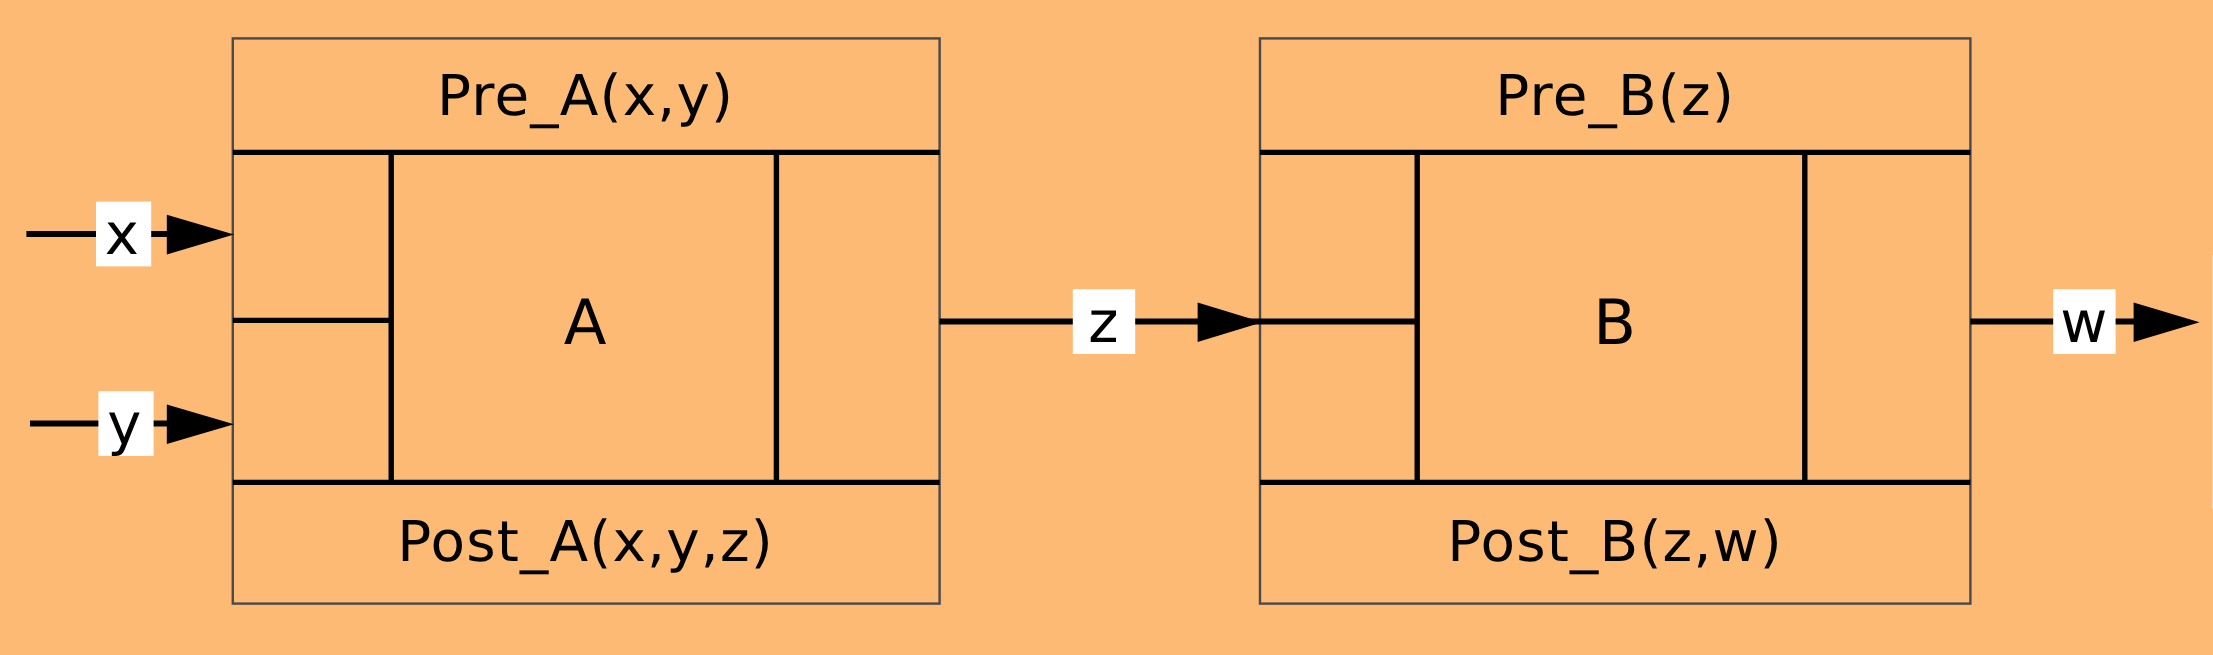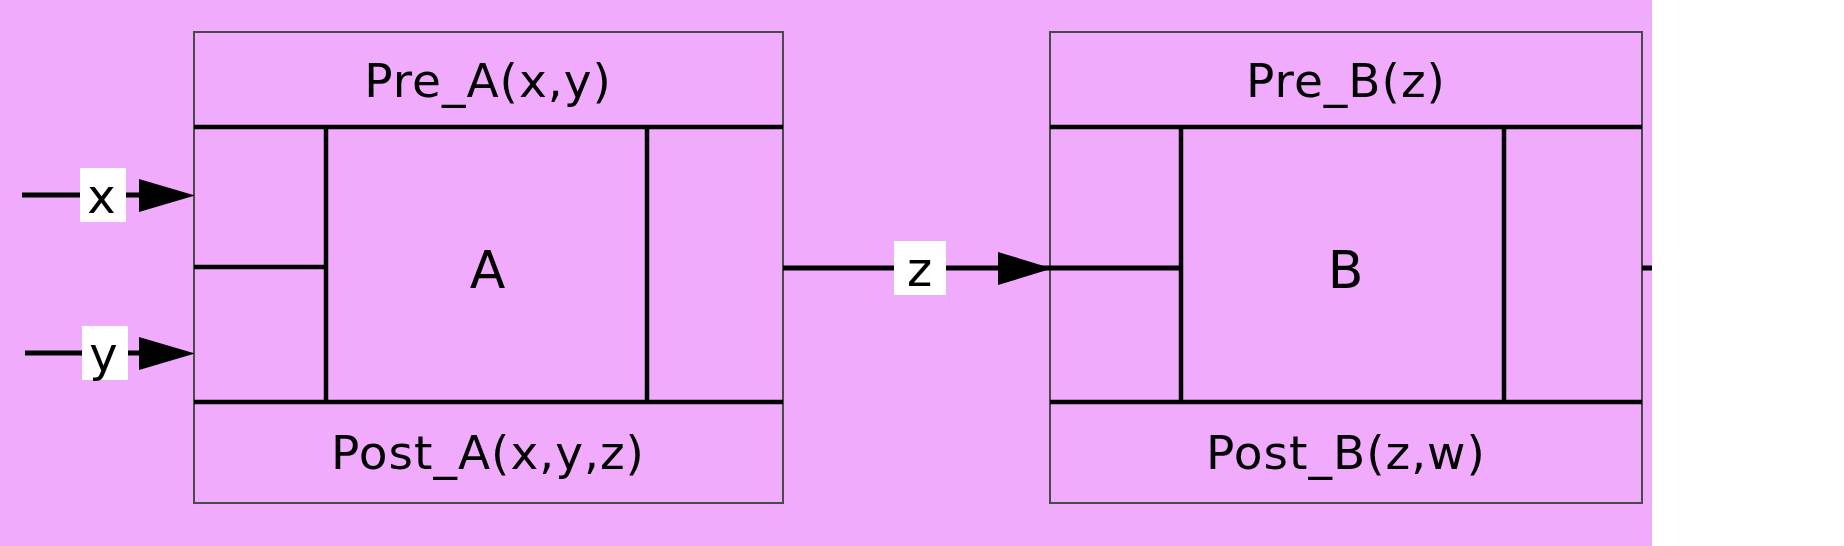--- a/index.html
+++ b/index.html
@@ -2,23 +2,23 @@
 <html><head>
 <meta charset="utf-8">
 <style>
   html, body {
     margin: 0;
     padding: 0;
     background: #ffffff;
   }
   .stage {
     position: relative;
-    width: 1652px;
+    width: 1844px;
     height: 546px;
-    background: #f0abfc;
+    background: #fdba74;
     overflow: hidden;
   }
   svg { display: block; }
   text {
     font-family: "DejaVu Sans", "Liberation Sans", sans-serif;
     fill: #000000;
     letter-spacing: 1px;
   }
   .caption    { font-size: 47px; }
   .blocklabel { font-size: 52px; }

